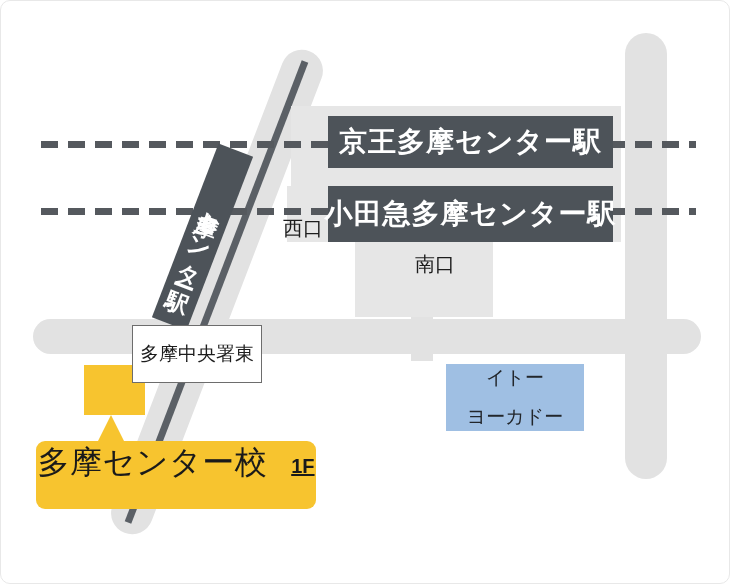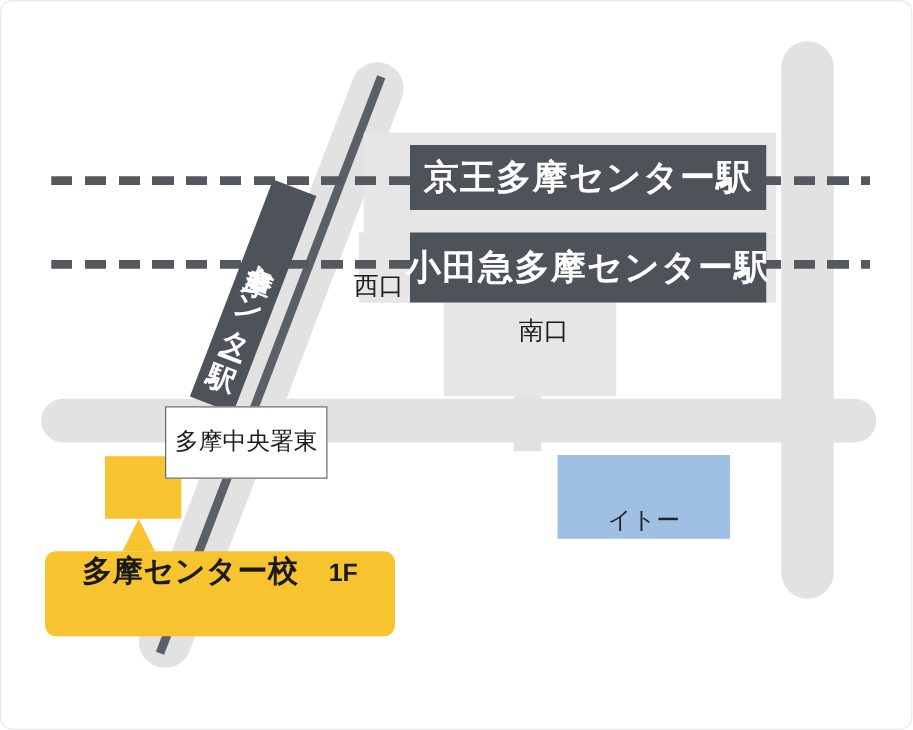--- a/index.html
+++ b/index.html
@@ -115,21 +115,21 @@
   }
   .building-gray.plain { color: transparent; }
 
   
   #ito-yokado {
     position: absolute;
     background: #9fbfe3;
     display: flex;
     flex-direction: column;
     align-items: center;
-    justify-content: flex-end;
+    justify-content: space-between;
     color: #22262b;
     font-size: 19px;
     line-height: 1.45;
     text-align: center;
   }
   #school-building {
     position: absolute;
     background: #f7c42f;
   }
 
@@ -150,28 +150,29 @@
     position: absolute;
     background: #f7c42f;
     border-radius: 9px;
     display: flex;
     align-items: baseline;
     justify-content: center;
     color: #1a1a1a;
     white-space: nowrap;
   }
   #school-callout .main {
-    font-size: 24px;
-    font-weight: 700;
+    font-size: 32px;
+    font-weight: 400;
     letter-spacing: 0.5px;
   }
   #school-callout .floor {
     font-size: 20px;
     font-weight: 700;
     margin-left: 24px;
+    text-decoration: underline;
   }
   #callout-pointer {
     position: absolute;
     width: 0;
     height: 0;
     border-left: 13px solid transparent;
     border-right: 13px solid transparent;
     border-bottom: 26px solid #f7c42f;
   }
 
@@ -218,20 +219,21 @@
   <div class="station-plaque" style="left:327px; top:185px; width:285px; height:56px; font-size:28px;">
     <span>小田急多摩センター駅</span>
   </div>
 
   <div class="station-plaque" style="left:327px; top:115px; width:285px; height:52px; font-size:28px;">
     <span>京王多摩センター駅</span>
   </div>
 
   <div id="ito-yokado" style="left:445px; top:363px; width:138px; height:67px;">
     <span>イトー</span>
+    <span>ヨーカドー</span>
   </div>
 
   <div id="school-building" style="left:83px; top:364px; width:61px; height:50px;"></div>
 
   <div id="intersection-label" style="left:131px; top:324px;">多摩中央署東</div>
 
   <div id="callout-pointer" style="left:97px; top:414px;"></div>
 
   <div id="school-callout" style="left:35px; top:440px; width:280px; height:68px;">
     <span class="main">多摩センター校</span>

